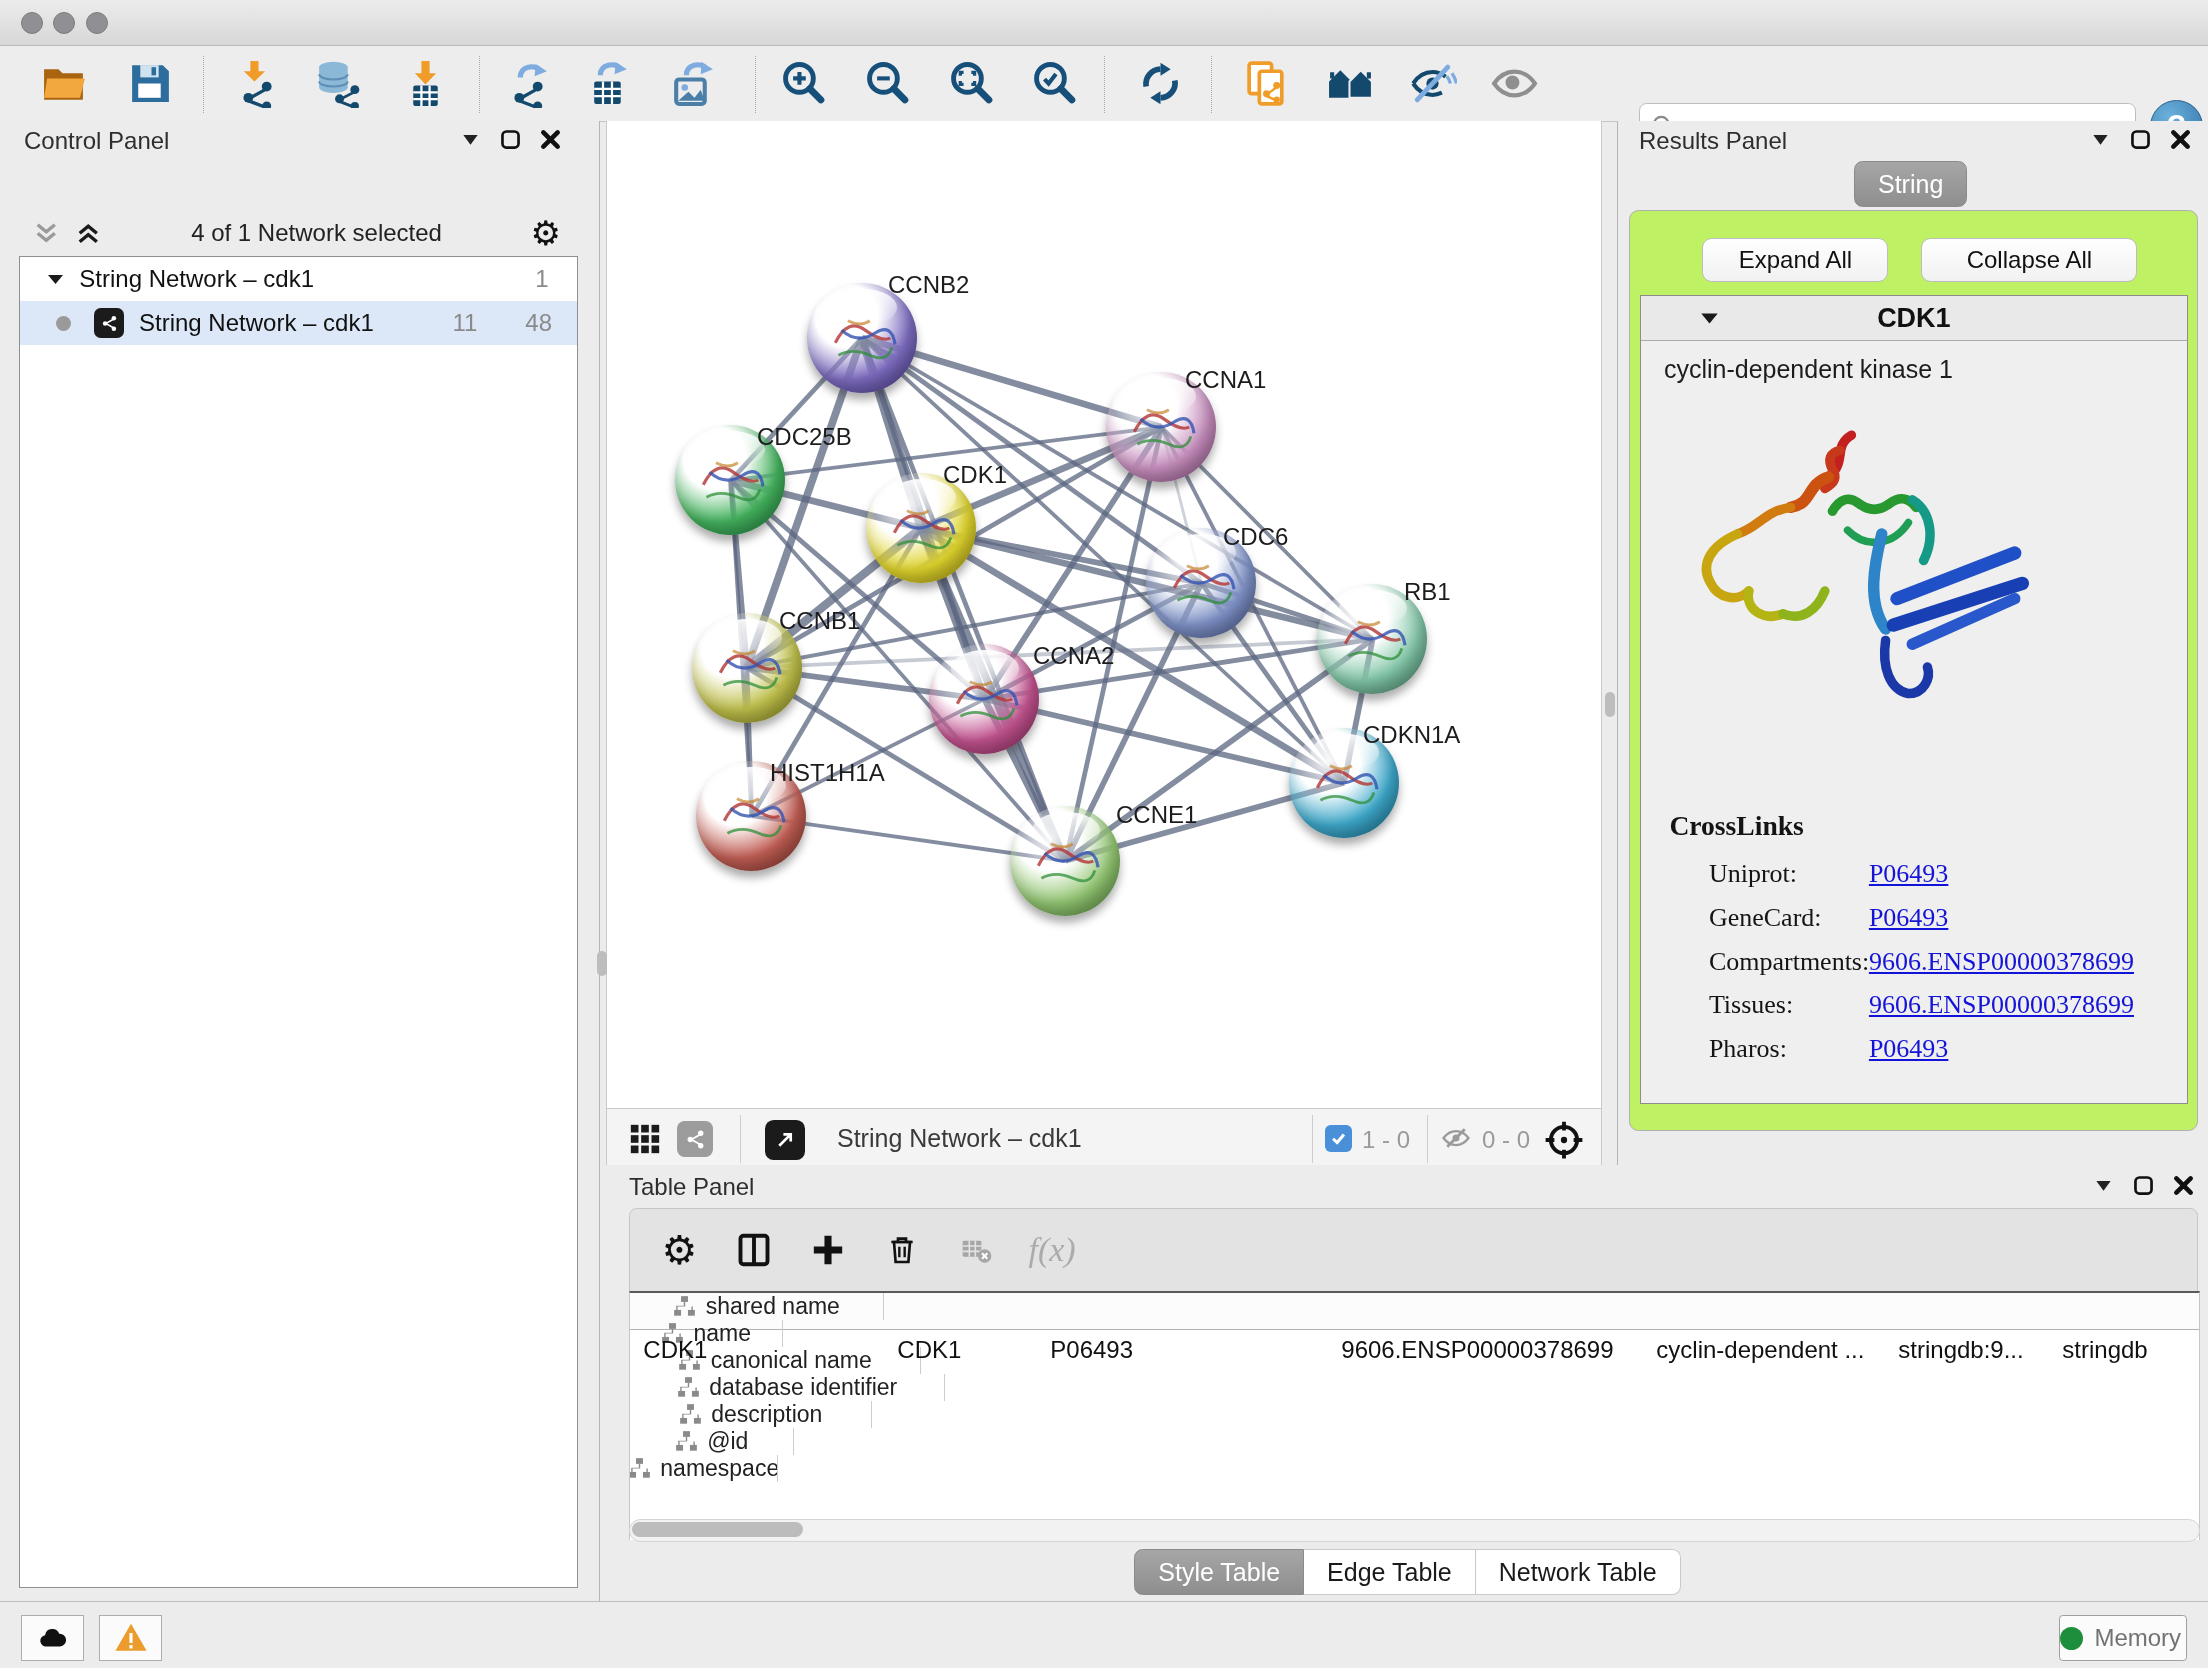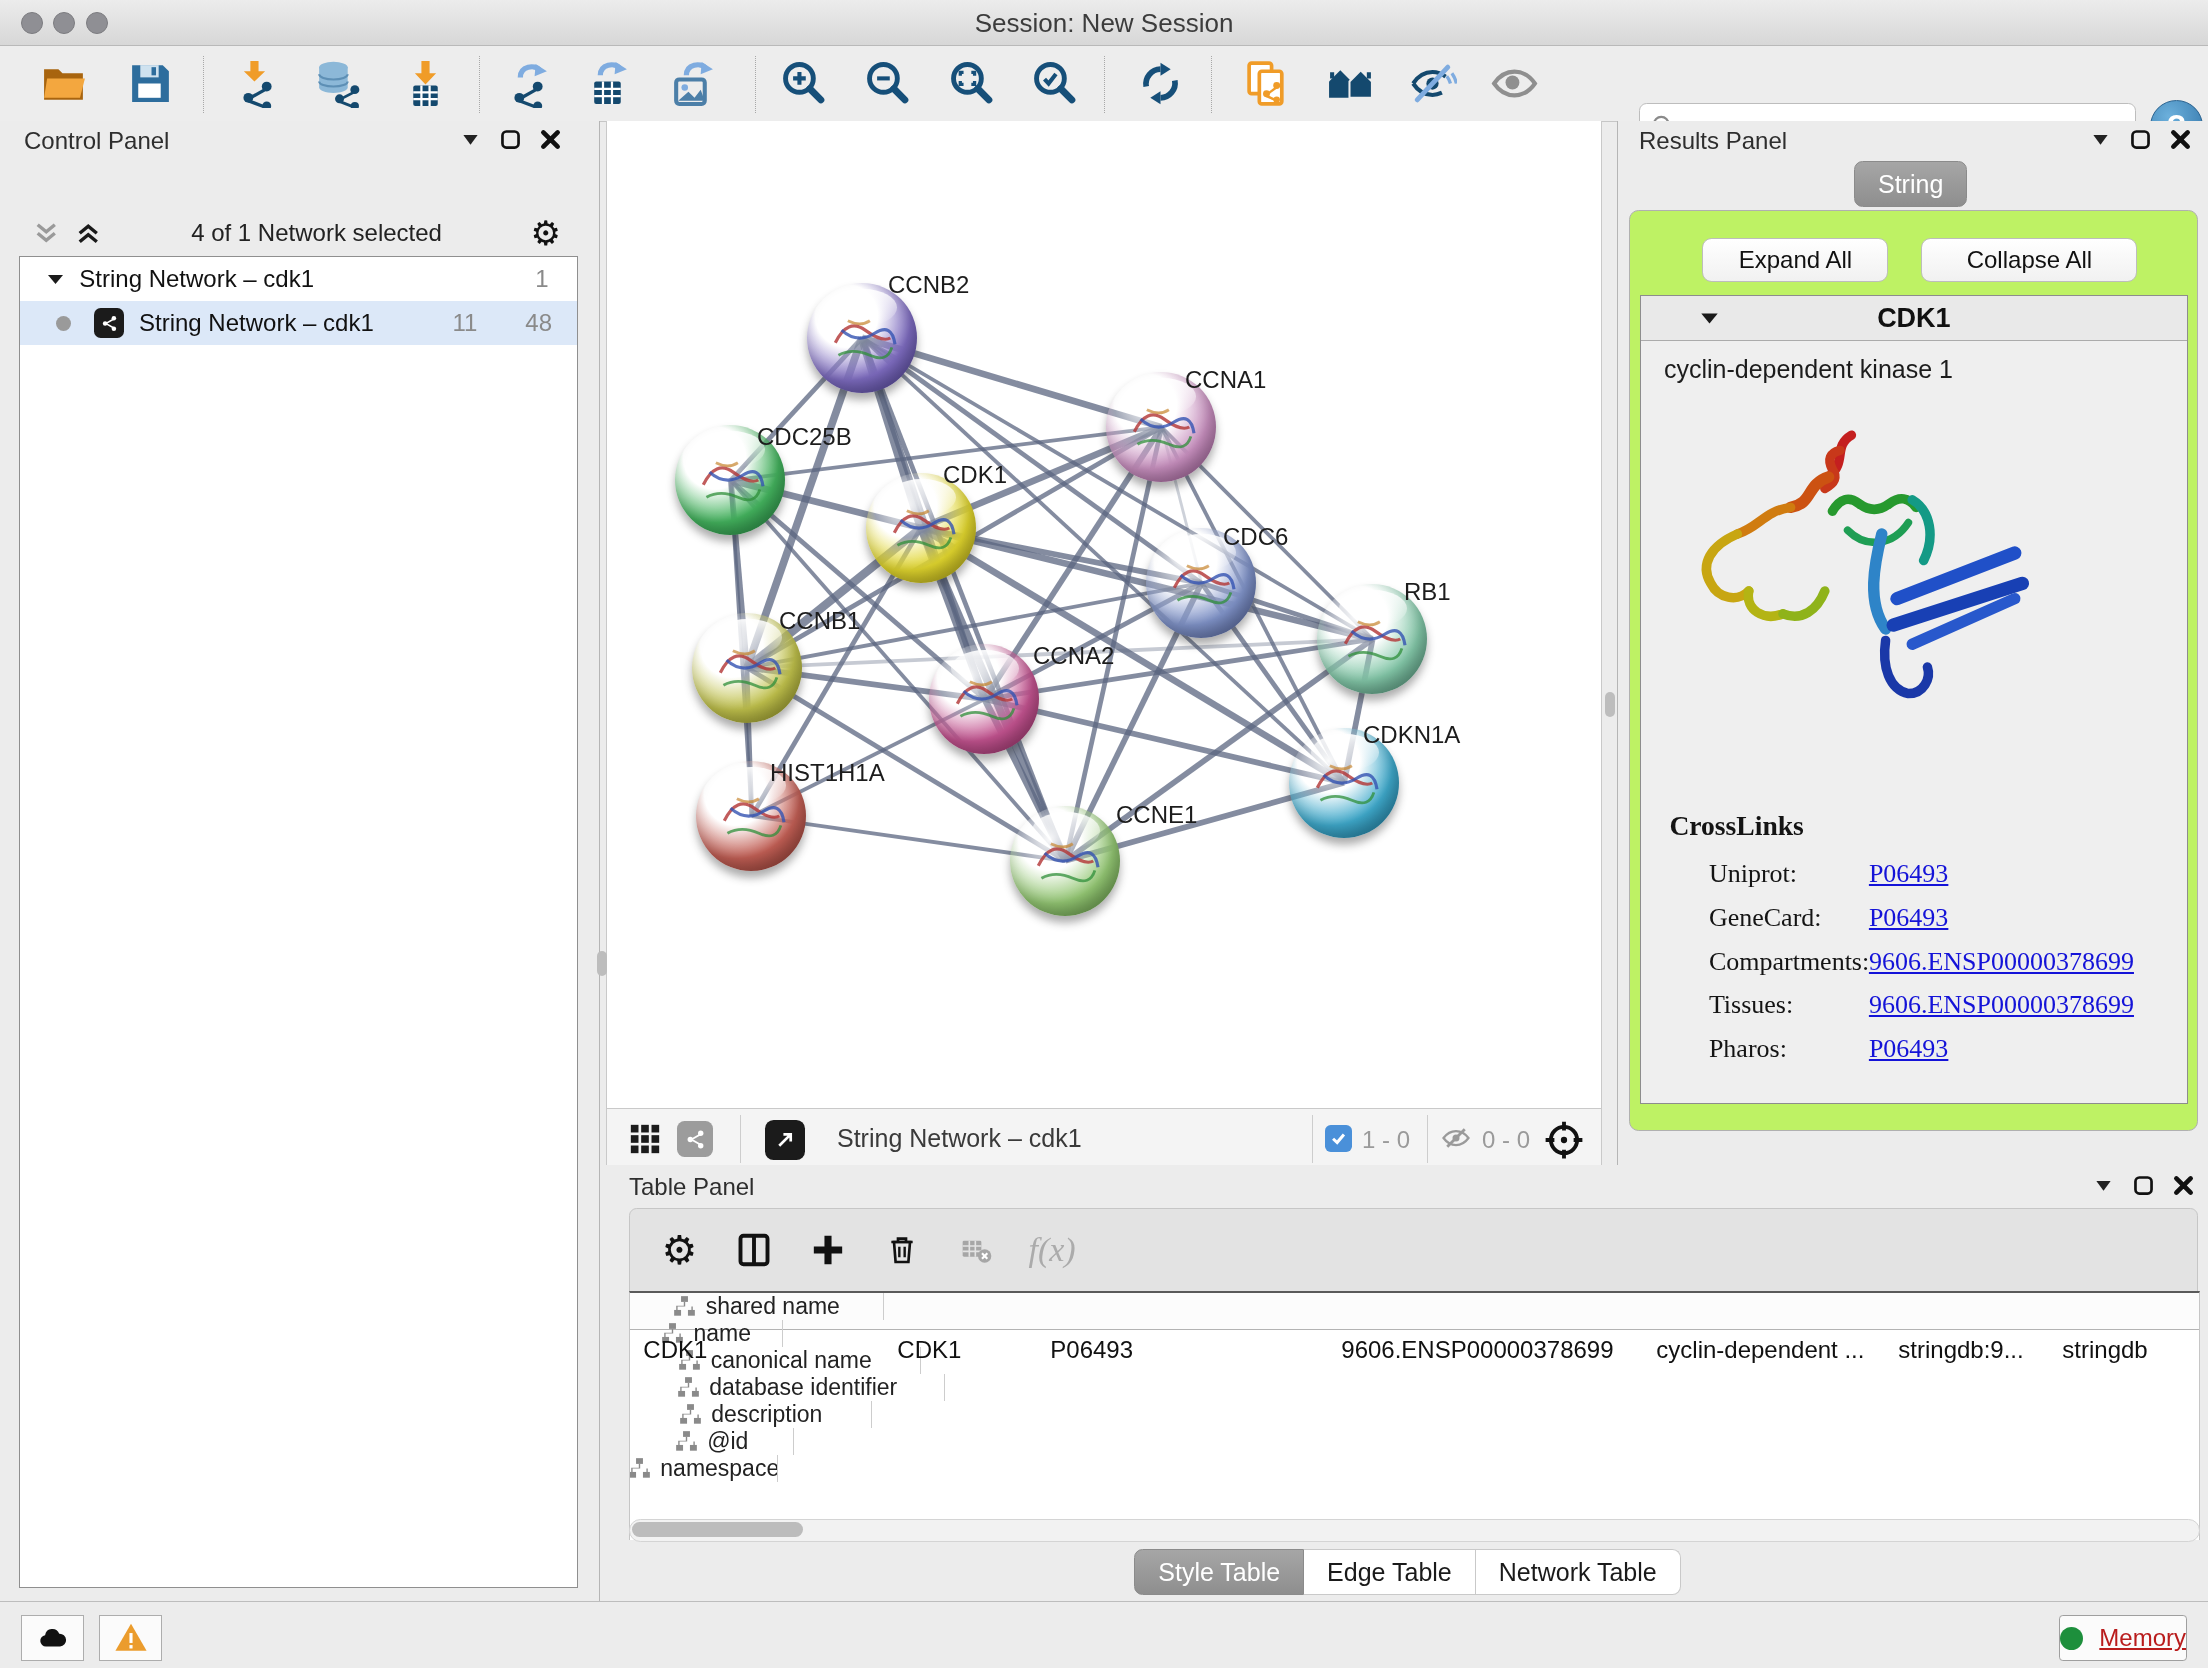--- a/index.html
+++ b/index.html
@@ -99,33 +99,32 @@
   .hscroll{position:absolute;left:23px;top:354px;width:1569px;height:21px;background:#f2f2f2;
     border:1px solid #d4d4d4;border-radius:11.4px;}
   .hthumb{position:absolute;left:1.9px;top:1.9px;width:171px;height:15px;background:#bcbcbc;border-radius:8.6px;cursor:pointer;}
   .tp-tabs{position:absolute;left:0;right:0;top:384px;text-align:center;}
   
   .statusbar{position:absolute;left:0;top:1601px;width:2208px;height:68px;background:#ececec;
     border-top:1px solid #bdbdbd;}
   .sbtn{position:absolute;top:13.3px;width:61px;height:44px;background:#fbfbfb;border:1px solid #adadad;
     display:flex;align-items:center;justify-content:center;cursor:pointer;}
   .membtn{position:absolute;right:21px;top:13.3px;width:126px;height:44px;background:#fbfbfb;
-    border:1px solid #9f9f9f;border-radius:3.8px;display:flex;align-items:center;justify-content:space-between;
-    gap:11.4px;font-size:24px;color:#b91c1c;cursor:pointer;text-decoration:underline;}
+    border:1px solid #9f9f9f;border-radius:3.8px;display:flex;align-items:center;justify-content:flex-start;
+    gap:11.4px;font-size:24px;color:#737373;cursor:pointer;}
   .memdot{width:23px;height:23px;border-radius:50%;background:#1d8f3c;}
   .handle{position:absolute;background:#bdbdbd;border-radius:7.6px;}
 </style>
 </head>
 <body>
 
 <div class="titlebar">
   <span class="dot" style="left:21px"></span>
   <span class="dot" style="left:53px"></span>
   <span class="dot" style="left:86px"></span>
-  <div class="wintitle">Session: New Session</div>
 </div>
 
 <div class="toolbar">
   <button class="tbtn" style="left:38px">
     <svg viewBox="0 0 24 24">
         <path d="M2 5h7l2 2h10v13H2z" fill="#a8640e"></path>
         <path d="M3.5 9.5H22l-2.4 9.5H2z" fill="#f3a73f"></path>
       </svg>
   </button>
   <button class="tbtn" style="left:124px">

